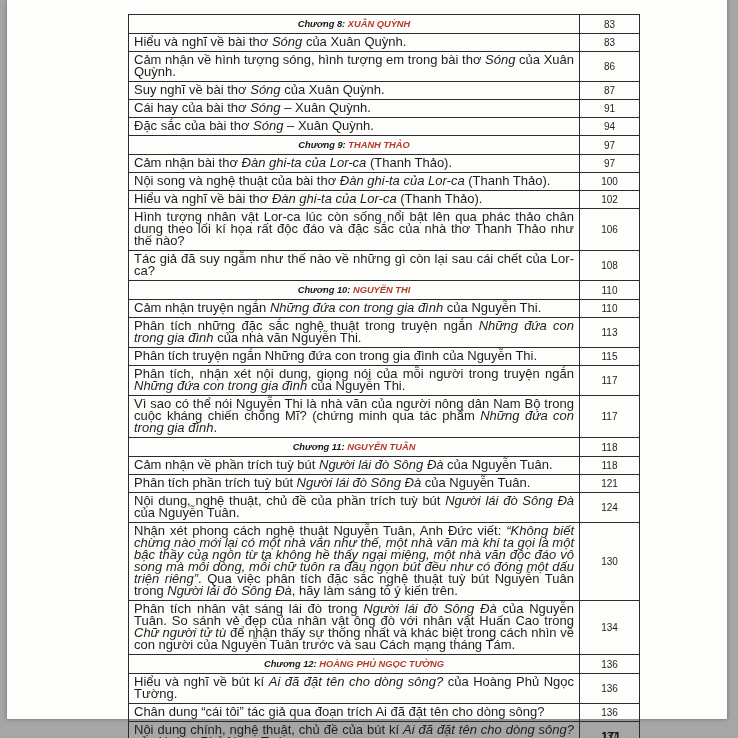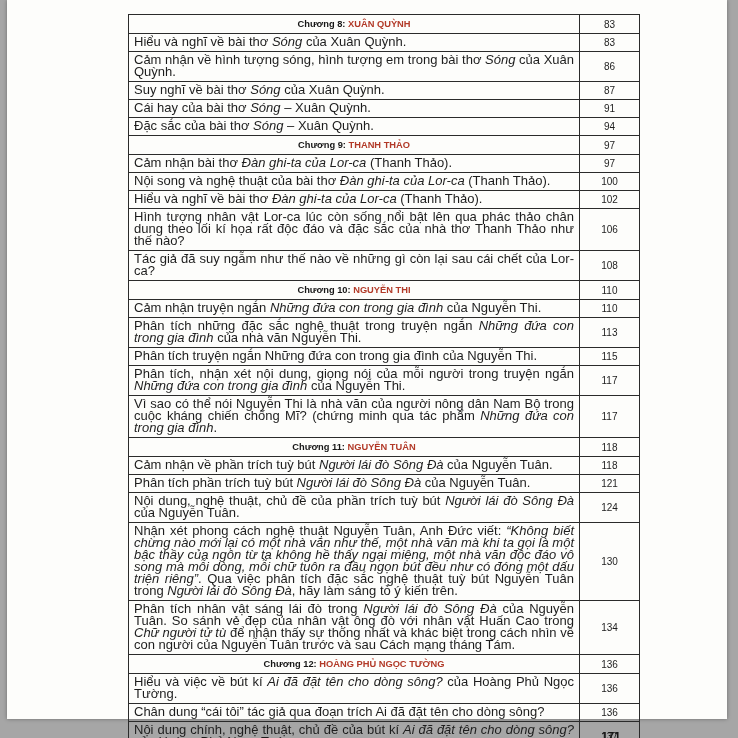--- a/index.html
+++ b/index.html
@@ -34,20 +34,21 @@
     width:57px;
     text-align:center;
     font-size:10px;
   }
   tr.hdr-row td.hdr-cell{
     text-align:center;
     font-weight:bold;
     font-size:9.3px;
     line-height:12px;
     padding:3px 4px;
+    font-style:italic;
   }
   .hdr-prefix{color:#161616;}
   .hdr-name{color:#b23a28;}
   .footer-num{
     position:absolute;
     left:574px;top:730px;
     width:60px;
     text-align:center;
     font-weight:bold;
     font-size:11.5px;
@@ -154,21 +155,21 @@
         </tr>
         <tr>
           <td class="item-cell"><span>Phân tích nhân vật sáng lái đò trong </span><i>Người lái đò Sông Đà</i><span> của Nguyễn Tuân. So sánh vẻ đẹp của nhân vật ông đò với nhân vật Huấn Cao trong </span><i>Chữ người tử tù</i><span> để nhận thấy sự thống nhất và khác biệt trong cách nhìn về con người của Nguyễn Tuân trước và sau Cách mạng tháng Tám.</span></td>
           <td class="page-cell">134</td>
         </tr>
         <tr class="hdr-row">
           <td class="hdr-cell"><span class="hdr-prefix">Chương 12: </span><span class="hdr-name">HOÀNG PHỦ NGỌC TƯỜNG</span></td>
           <td class="page-cell">136</td>
         </tr>
         <tr>
-          <td class="item-cell"><span>Hiểu và việc về bút kí </span><i>Ai đã đặt tên cho dòng sông?</i><span> của Hoàng Phủ Ngọc Tường.</span></td>
+          <td class="item-cell"><span>Hiểu và nghĩ về bút kí </span><i>Ai đã đặt tên cho dòng sông?</i><span> của Hoàng Phủ Ngọc Tường.</span></td>
           <td class="page-cell">136</td>
         </tr>
         <tr>
           <td class="item-cell"><span>Chân dung “cái tôi” tác giả qua đoạn trích Ai đã đặt tên cho dòng sông?</span></td>
           <td class="page-cell">136</td>
         </tr>
         <tr>
           <td class="item-cell"><span>Nội dung chính, nghệ thuật, chủ đề của bút kí </span><i>Ai đã đặt tên cho dòng sông?</i><span> của Hoàng Phủ Ngọc Tường.</span></td>
           <td class="page-cell">137</td>
         </tr>

